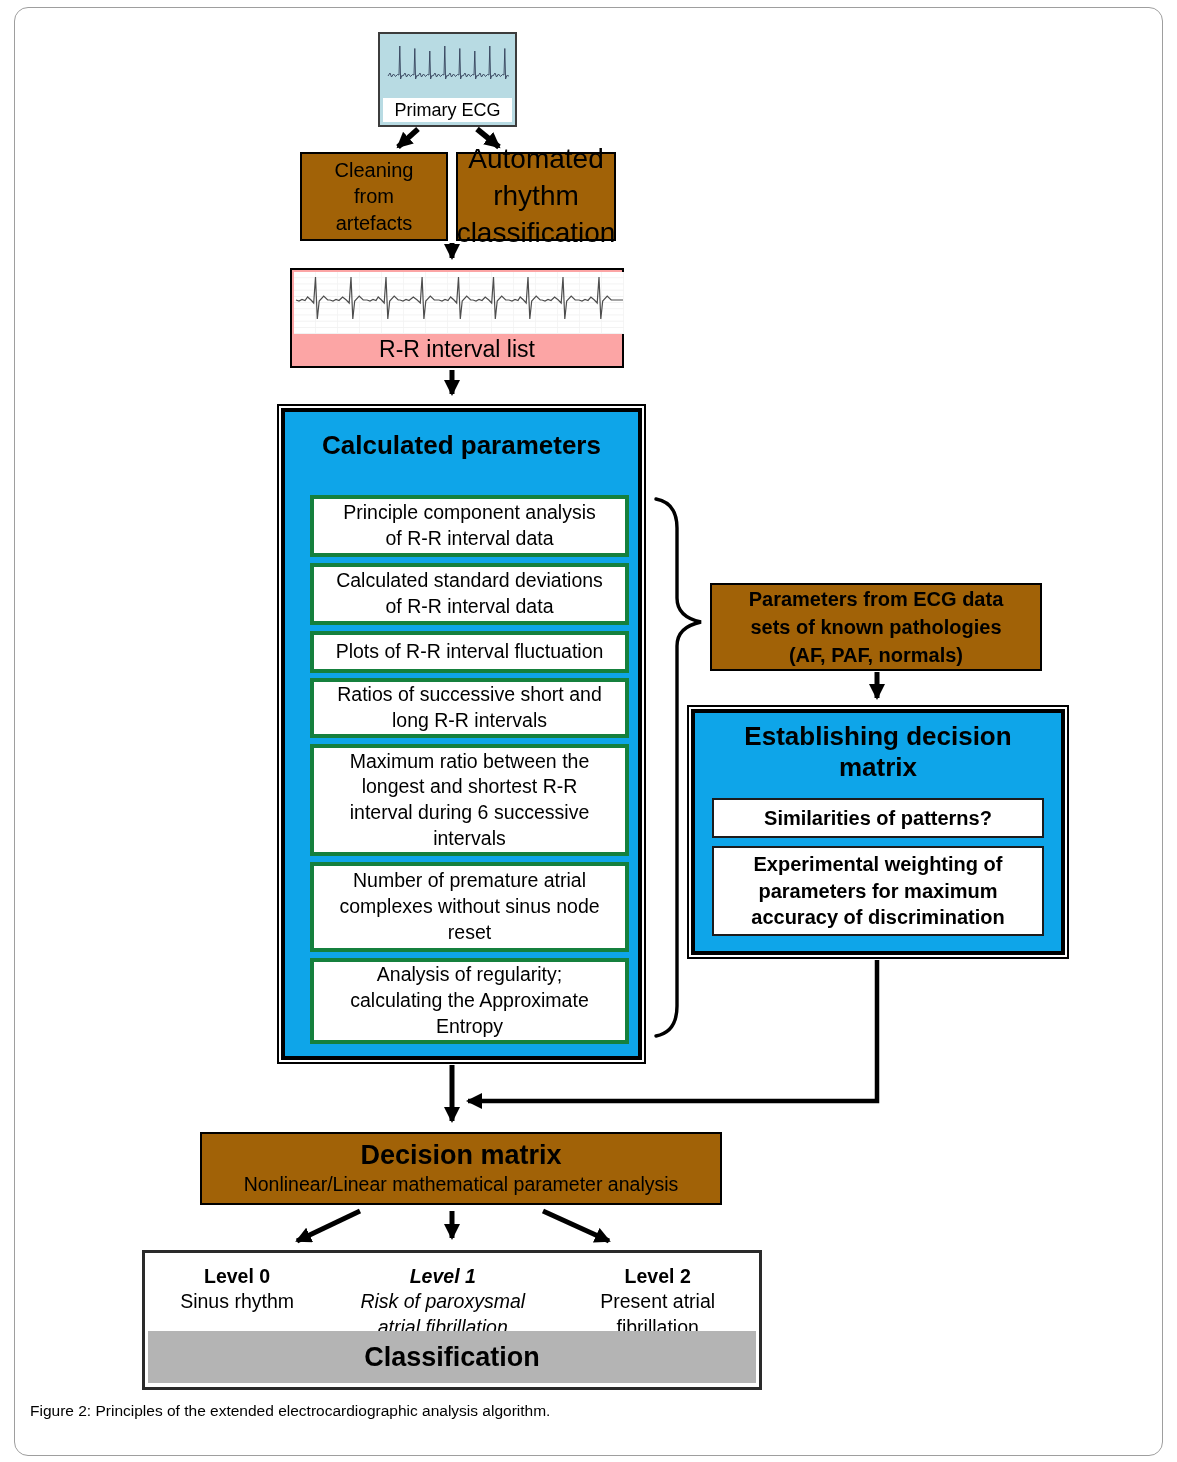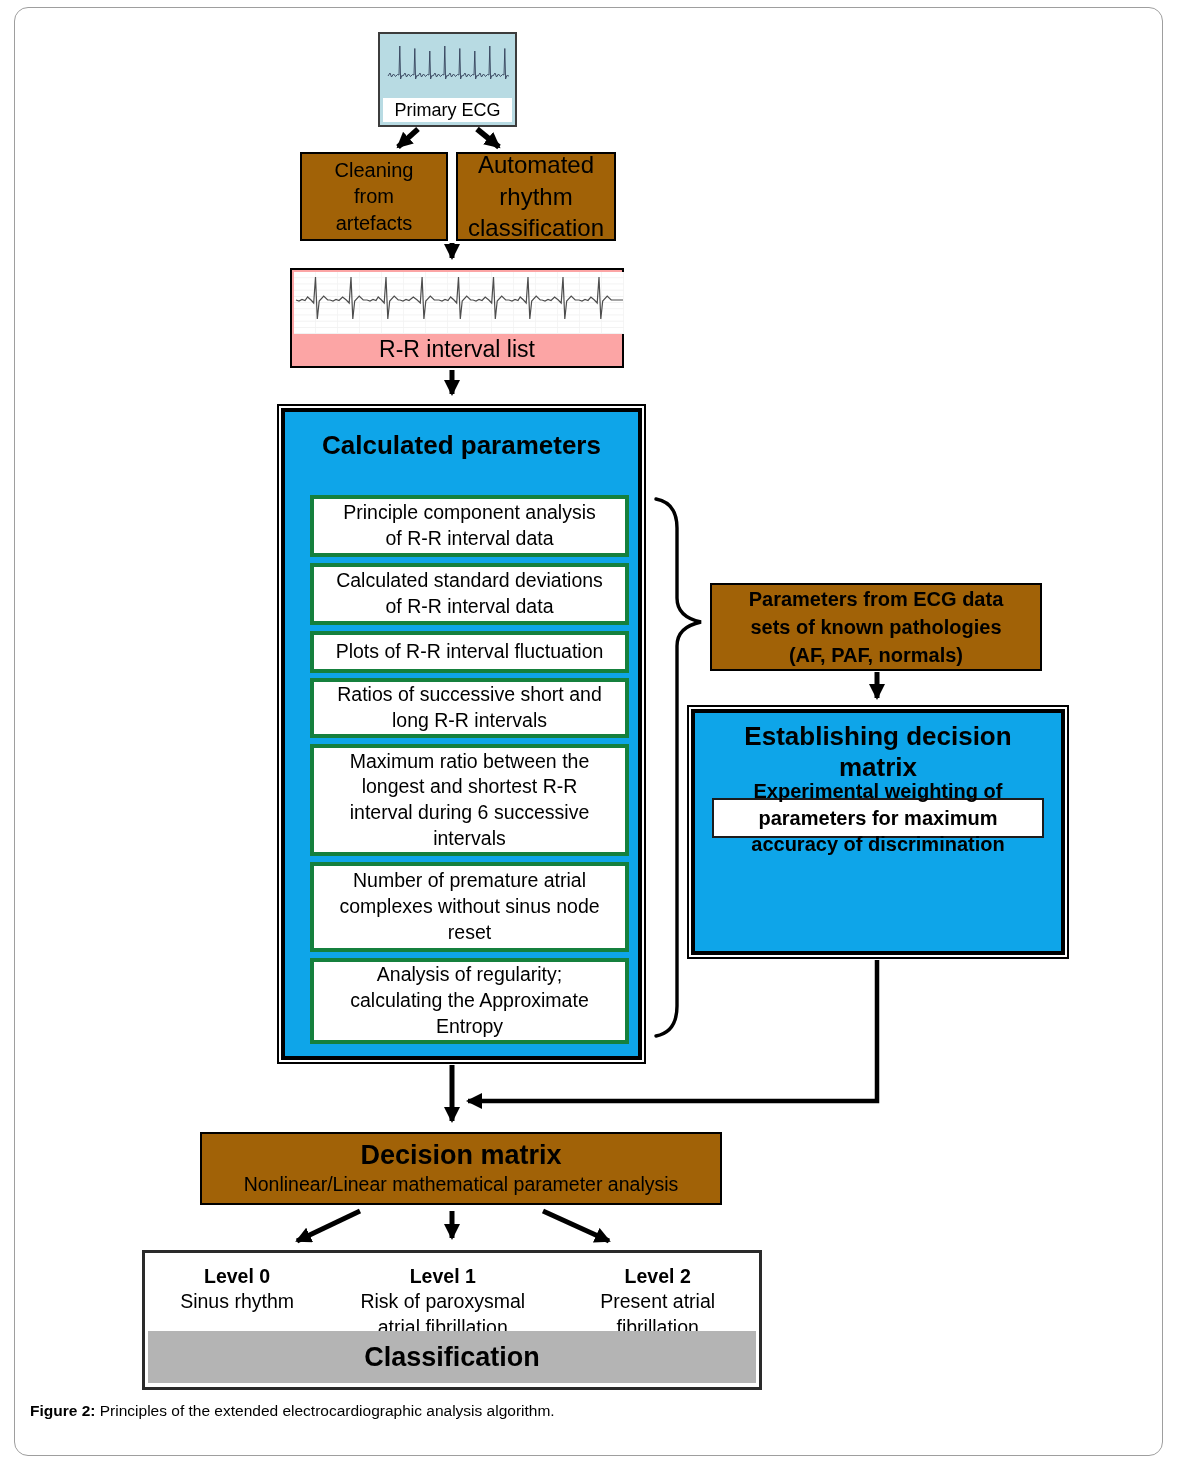--- a/index.html
+++ b/index.html
@@ -17,21 +17,21 @@
 
   
   .primary-ecg { position:absolute; left:378px; top:32px; width:139px; height:95px;
                  border:2px solid #3c3c3c; }
   .pecg-svg   { position:absolute; left:4px; top:2px; }
   .pecg-label { position:absolute; left:3px; right:3px; bottom:3px; height:24px; background:#fff;
                 display:flex; align-items:center; justify-content:center; font-size:18px; }
 
   
   .cleaning  { left:300px; top:152px; width:148px; height:89px; font-size:20px; line-height:1.32; }
-  .automated { left:456px; top:152px; width:160px; height:89px; font-size:24px; line-height:1.32; }
+  .automated { left:456px; top:152px; width:160px; height:89px; font-size:28px; line-height:1.32; }
 
   
   .rr-box   { position:absolute; left:290px; top:268px; width:334px; height:100px;
               border:2px solid #000; background:#fca5a5; }
   .rr-svg   { position:absolute; left:2px; top:2px; }
   .rr-label { position:absolute; left:0; right:0; bottom:3px; text-align:center; font-size:23px; }
 
   
   .dbl { position:absolute; background:#0ea5e9; border:4px solid #000;
          outline:2px solid #000; outline-offset:2px; }
@@ -67,30 +67,30 @@
 
   .decision-box  { left:200px; top:1132px; width:522px; height:73px; flex-direction:column; }
   .decision-title{ font-weight:bold; font-size:27px; line-height:1.05; }
   .decision-sub  { font-size:19.5px; margin-top:4px; }
 
   .class-box { position:absolute; left:142px; top:1250px; width:620px; height:140px;
                border:3px solid #2a2a2a; background:#fff; }
   .levels    { position:absolute; top:11px; left:0; right:0; display:flex; }
   .level-col { text-align:center; font-size:19.5px; line-height:1.3; }
   .level-col:nth-child(1){ width:30%; }
-  .level-col:nth-child(2){ width:37%; }
+  .level-col:nth-child(2){ width:37%;font-style:italic; }
   .level-col:nth-child(3){ width:33%; }
   .level-title{ font-weight:bold; }
   .level-desc { white-space:pre-line; }
   .class-bar { position:absolute; left:3px; right:3px; bottom:4px; height:52px;
                display:flex; align-items:center; justify-content:center;
                font-weight:bold; font-size:27px; }
 
   .caption { position:absolute; left:30px; top:1402px; font-size:15.5px; }
-  .caption .cap-label { font-weight:bold; }
+  .caption .cap-label { font-weight:normal; }
 </style>
 </head>
 <body>
 
 <div class="canvas">
   <div class="frame"></div>
 
   <svg class="connectors" width="1177" height="1462" viewBox="0 0 1177 1462">
     <defs>
       <marker id="arr" markerUnits="userSpaceOnUse" markerWidth="20" markerHeight="18" refX="14" refY="8" orient="auto">
@@ -165,20 +165,21 @@
   </div>
 
   <div class="box params-box pre">Parameters from ECG data
 sets of known pathologies
 (AF, PAF, normals)</div>
 
   <div class="dbl est-box">
     <div class="est-title">Establishing decision
 matrix</div>
     <div class="est-items">
+        <div class="est-item">Similarities of patterns?</div>
         <div class="est-item">Experimental weighting of
 parameters for maximum
 accuracy of discrimination</div>
       </div>
   </div>
 
   <div class="box decision-box">
     <div class="decision-title">Decision matrix</div>
     <div class="decision-sub">Nonlinear/Linear mathematical parameter analysis</div>
   </div>

